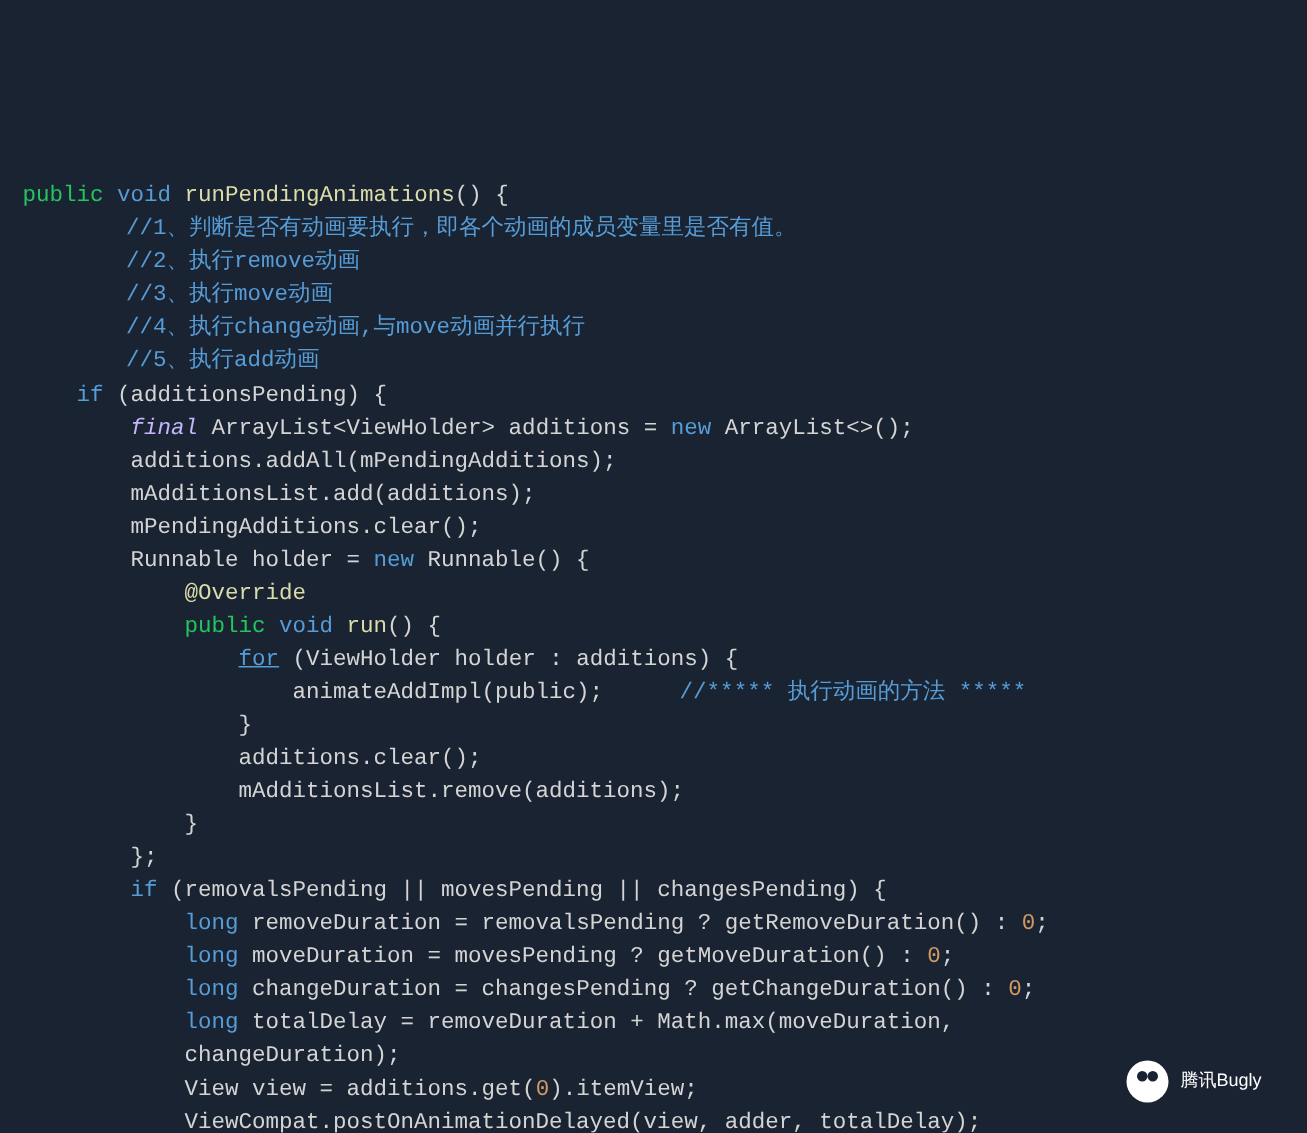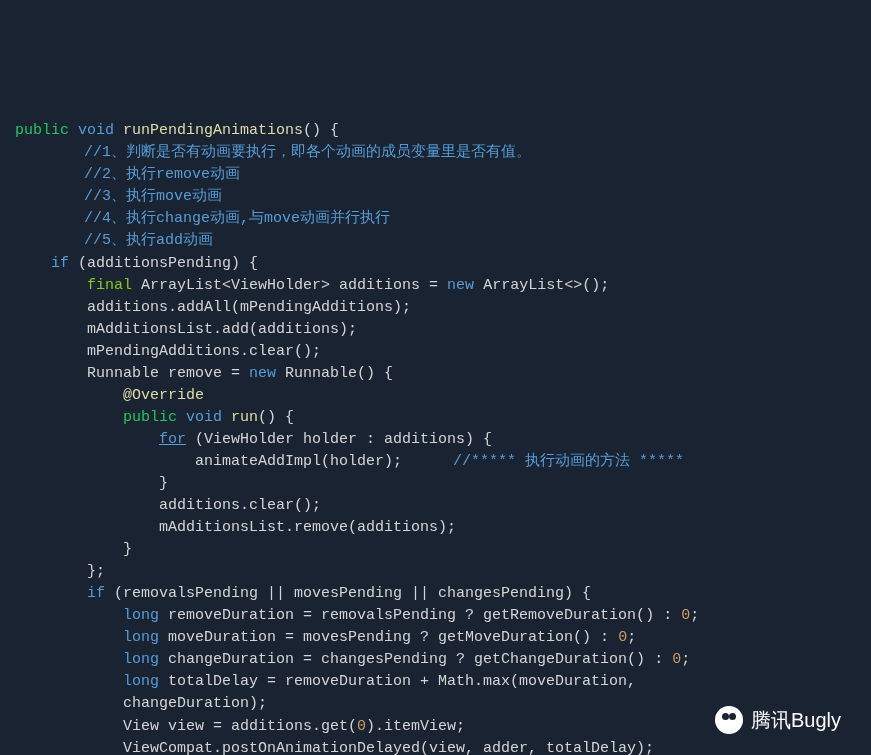--- a/index.html
+++ b/index.html
@@ -16,37 +16,37 @@
       padding: 10px 15px;
       width: 871px;
       height: 755px;
       overflow: hidden;
       position: relative;
       white-space: pre;
     }
     .methoddef { color: #dcdcaa; }
     .comment-blue { color: #569cd6; margin-left: 33px; }
     .new { color: #569cd6; }
-    .final { color: #84cc16; }
+    .final { color: #c4b5fd; font-style: italic; }
     .public { color: #22c55e; }
     .void { color: #569cd6; }
     .long { color: #569cd6; }
     .for { color: #569cd6; text-decoration: underline; }
     .if { color: #569cd6; }
     .num0 { color: #d19a66; }
     .watermark {
       position: absolute;
       bottom: 20px;
       right: 30px;
       display: flex;
       align-items: center;
       gap: 8px;
       color: #ffffff;
       font-family: 'Microsoft YaHei', sans-serif;
-      font-size: 20px;
+      font-size: 12px;
     }
     .watermark-icon {
       width: 28px;
       height: 28px;
       background: #ffffff;
       border-radius: 50%;
       position: relative;
     }
     .watermark-icon::before {
       content: "";
@@ -86,25 +86,25 @@
     <span class="comment-blue">//1、判断是否有动画要执行，即各个动画的成员变量里是否有值。</span>
     <span class="comment-blue">//2、执行remove动画</span>
     <span class="comment-blue">//3、执行move动画</span>
     <span class="comment-blue">//4、执行change动画,与move动画并行执行</span>
     <span class="comment-blue">//5、执行add动画</span>
     <span class="if">if</span><span> (additionsPending) {</span>
         <span class="final">final</span><span> ArrayList</span><span>&lt;</span><span>ViewHolder</span><span>&gt; additions = </span><span class="new">new</span><span> ArrayList</span><span>&lt;&gt;();</span>
         <span>additions.addAll(mPendingAdditions);</span>
         <span>mAdditionsList.add(additions);</span>
         <span>mPendingAdditions.clear();</span>
-        <span>Runnable</span><span> remove = </span><span class="new">new</span><span> Runnable</span><span>() {</span>
+        <span>Runnable</span><span> holder = </span><span class="new">new</span><span> Runnable</span><span>() {</span>
             <span class="methoddef">@Override</span>
             <span class="public">public</span><span class="void"> void</span><span class="methoddef"> run</span><span>() {</span>
                 <span class="for">for</span><span> (</span><span>ViewHolder</span><span> holder : additions) {</span>
-                    <span>animateAddImpl(holder);  </span><span class="comment-blue">//***** 执行动画的方法 *****</span>
+                    <span>animateAddImpl(public);  </span><span class="comment-blue">//***** 执行动画的方法 *****</span>
                 <span>}</span>
                 <span>additions.clear();</span>
                 <span>mAdditionsList.remove(additions);</span>
             <span>}</span>
         <span>};</span>
         <span class="if">if</span><span> (removalsPending || movesPending || changesPending) {</span>
             <span class="long">long</span><span> removeDuration = removalsPending ? getRemoveDuration() : </span><span class="num0">0</span><span>;</span>
             <span class="long">long</span><span> moveDuration = movesPending ? getMoveDuration() : </span><span class="num0">0</span><span>;</span>
             <span class="long">long</span><span> changeDuration = changesPending ? getChangeDuration() : </span><span class="num0">0</span><span>;</span>
             <span class="long">long</span><span> totalDelay = removeDuration + Math.max(moveDuration,</span>

